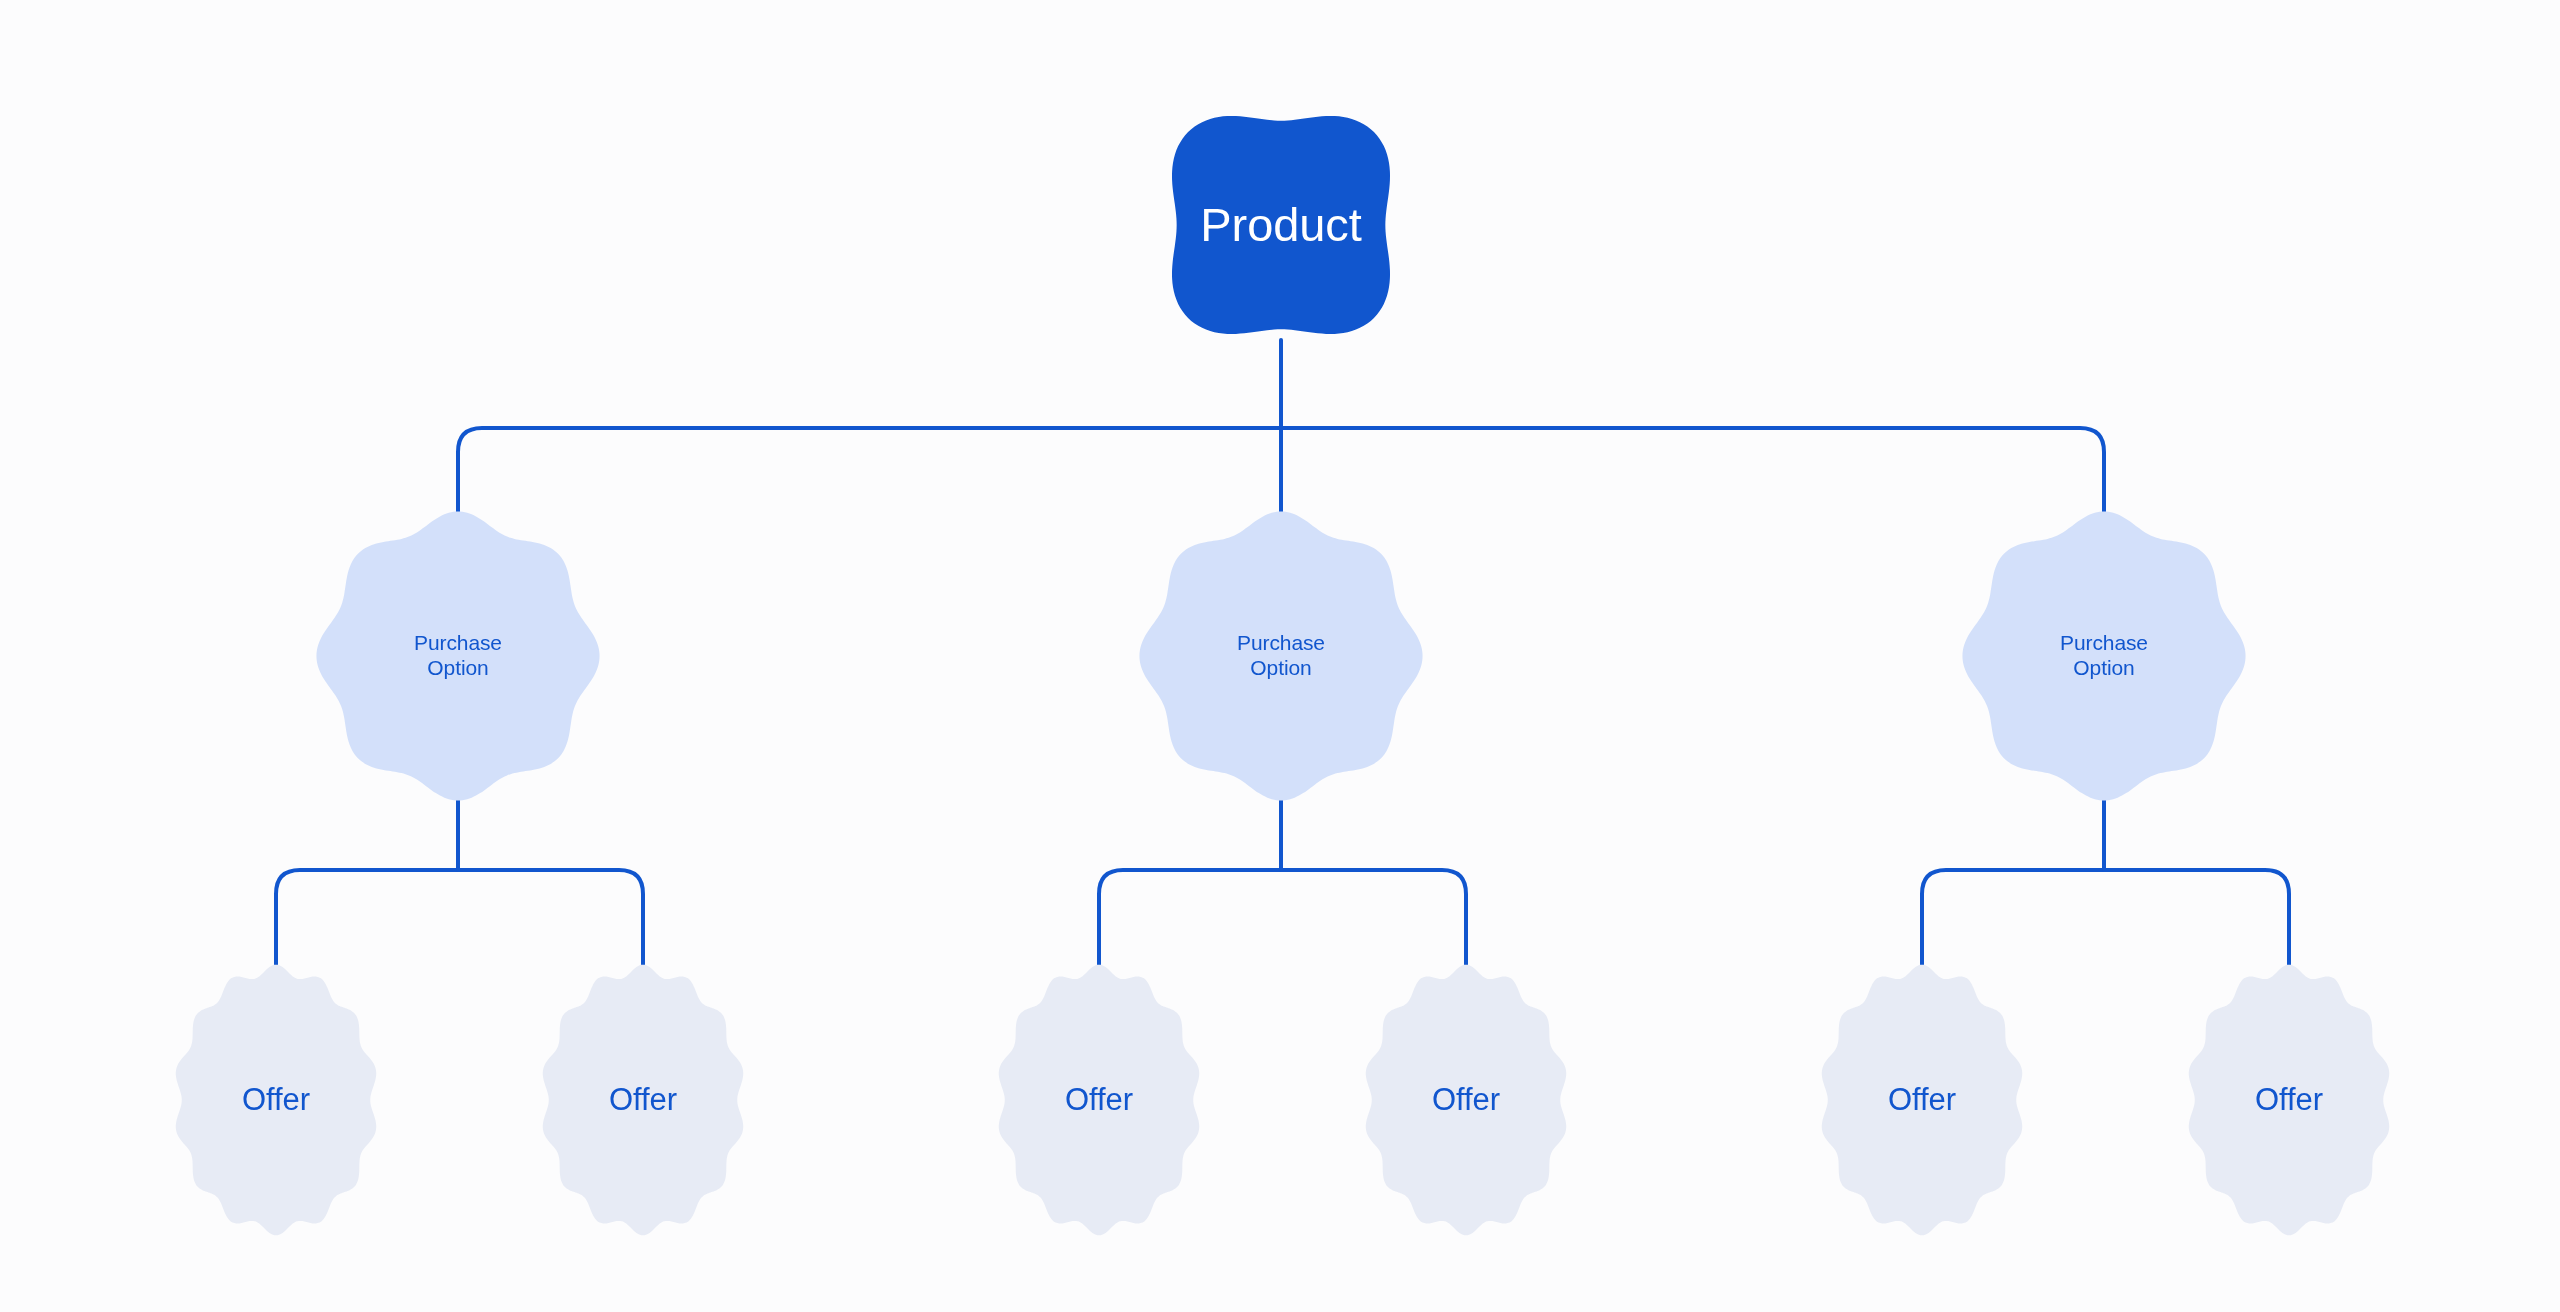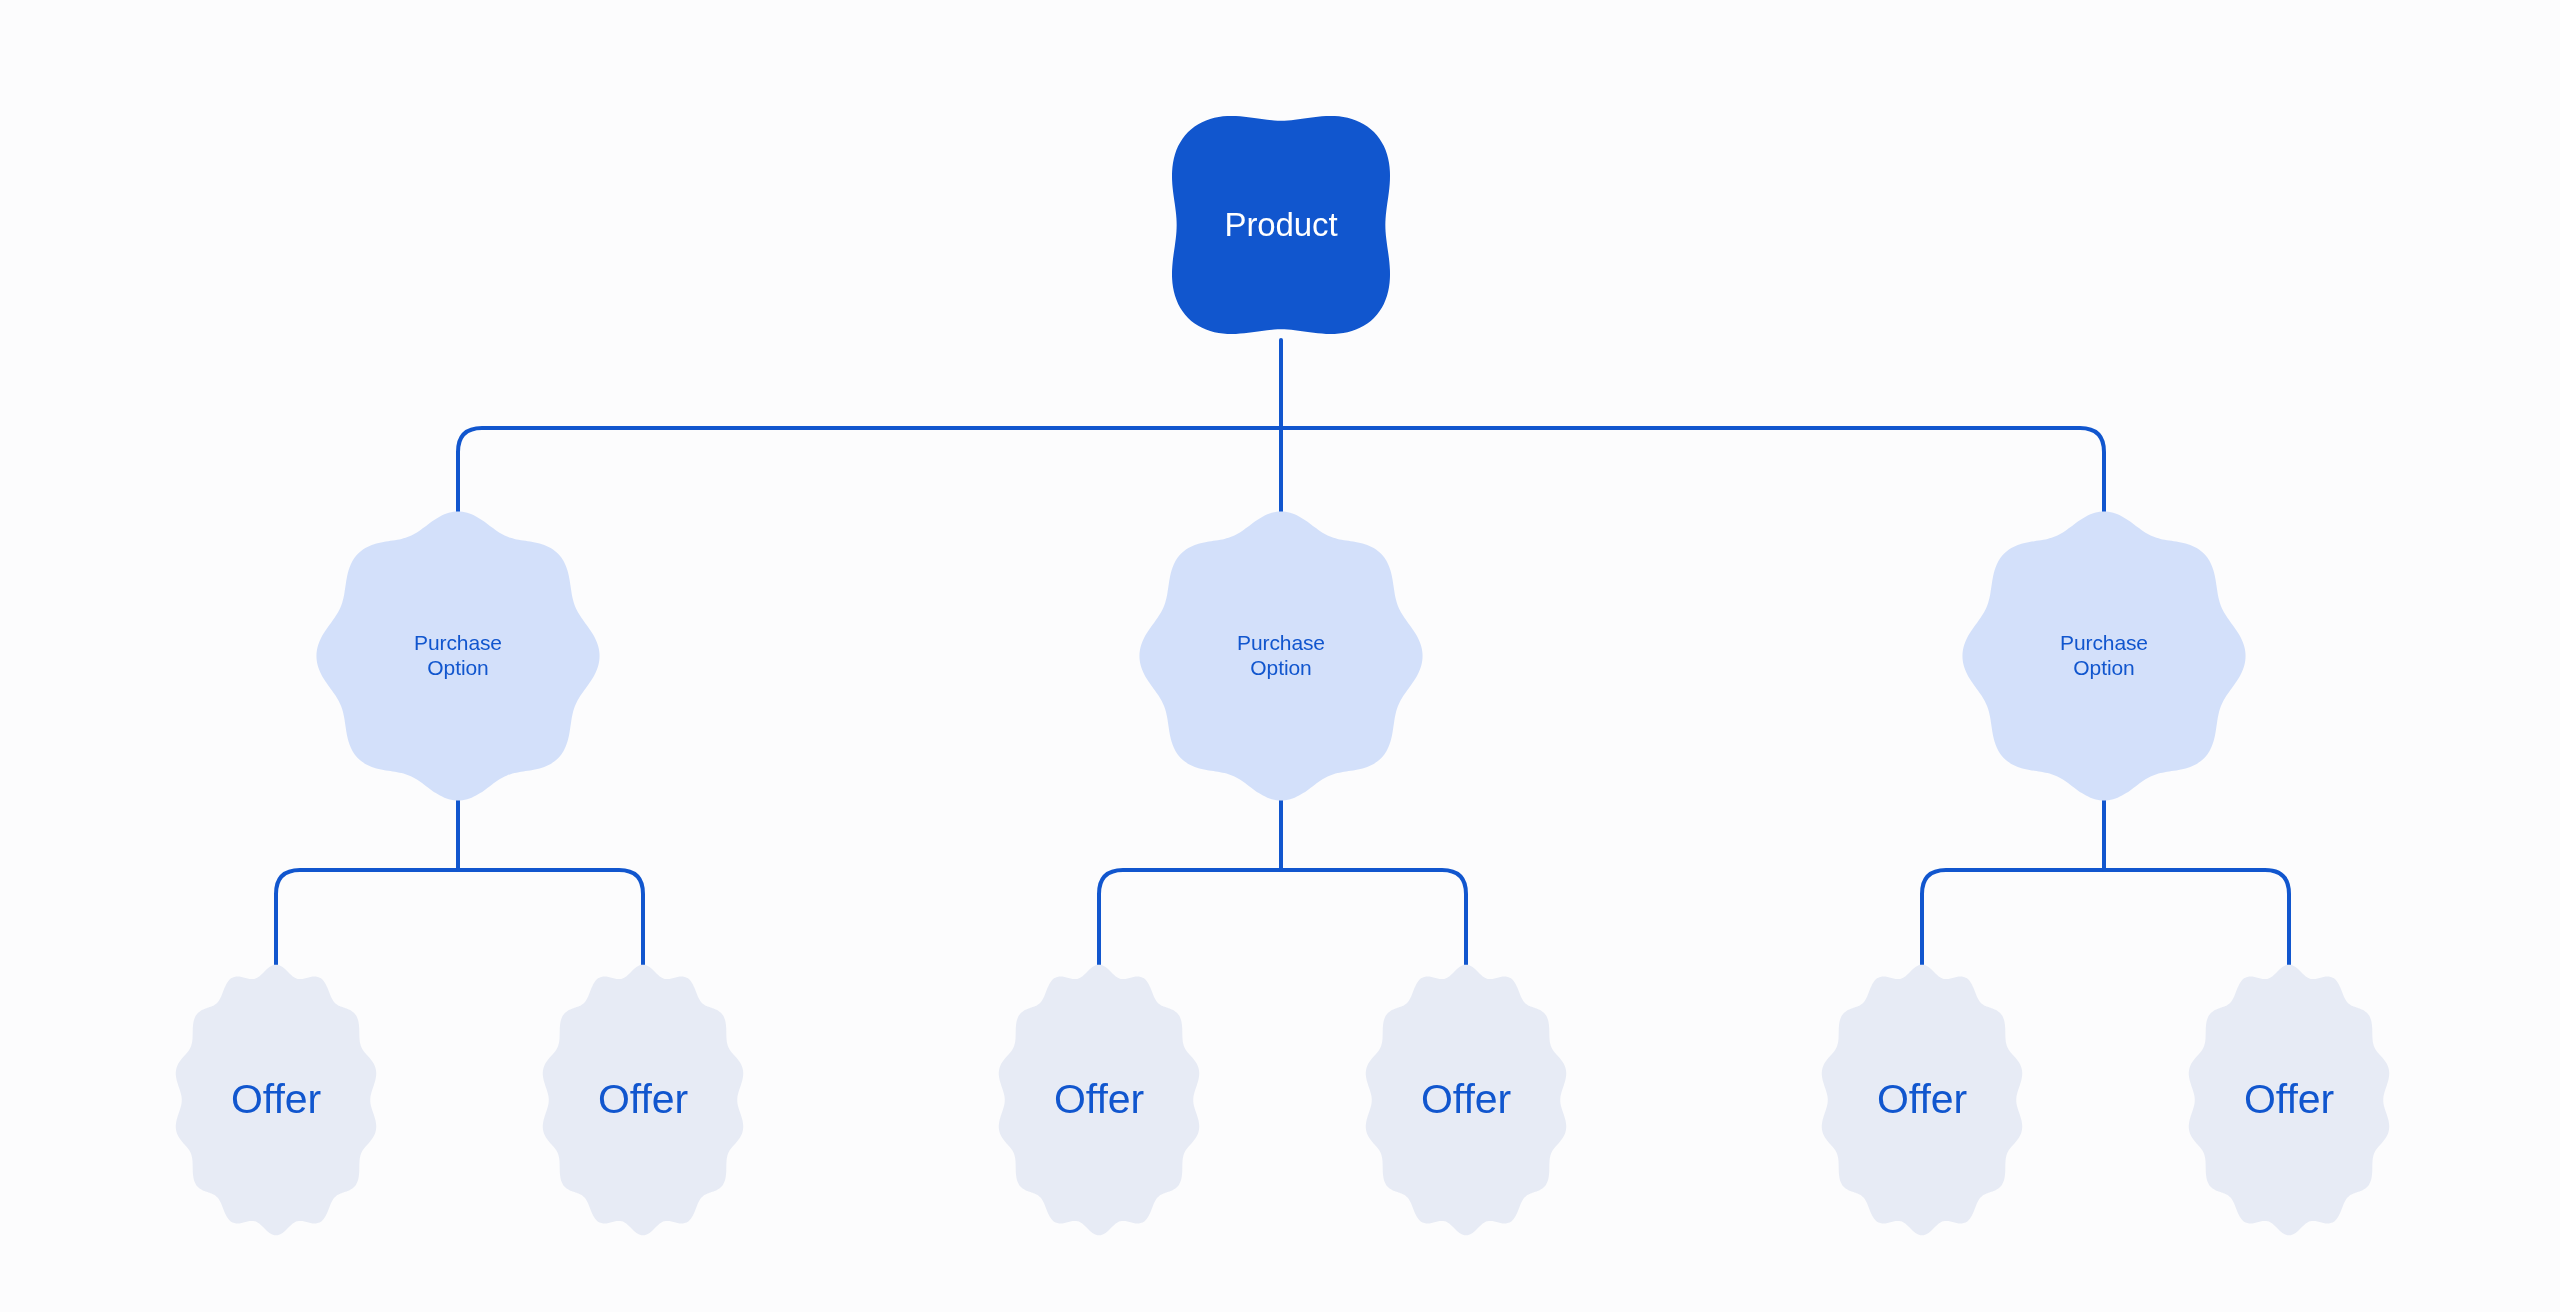--- a/index.html
+++ b/index.html
@@ -33,31 +33,31 @@
     align-items: center;
     justify-content: center;
     text-align: center;
     pointer-events: none;
     line-height: 1.17;
     white-space: pre-line;
     letter-spacing: -0.1px;
   }
   .label-root {
     color: #ffffff;
-    font-size: 33px;
+    font-size: 47px;
     font-weight: 400;
   }
   .label-mid {
     color: #1156ce;
     font-size: 21px;
     font-weight: 400;
   }
   .label-leaf {
     color: #1156ce;
-    font-size: 41px;
+    font-size: 31px;
     font-weight: 400;
   }
 </style>
 </head>
 <body>
 
 <div id="diagram-root" style="background: rgb(252, 252, 253);">
 
   <svg id="diagram-svg" viewBox="0 0 2560 1312" xmlns="http://www.w3.org/2000/svg">
     <defs>

